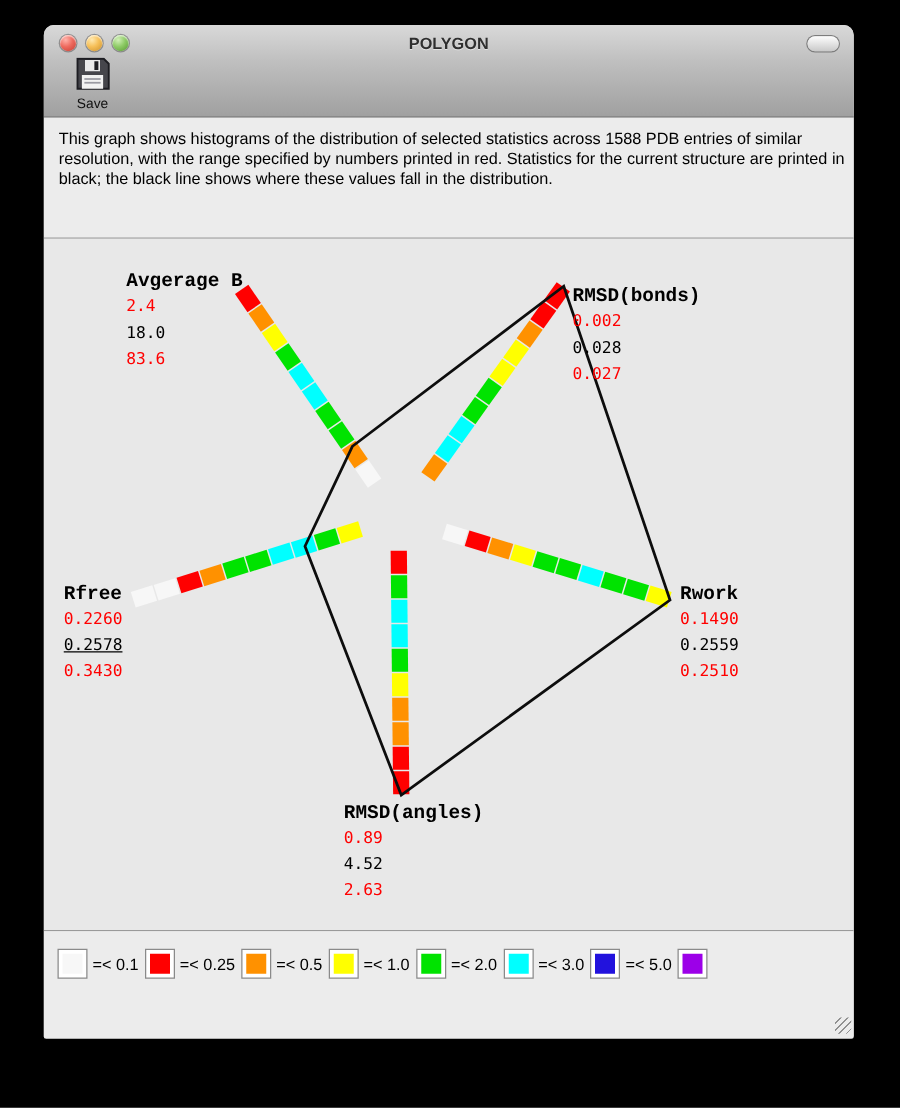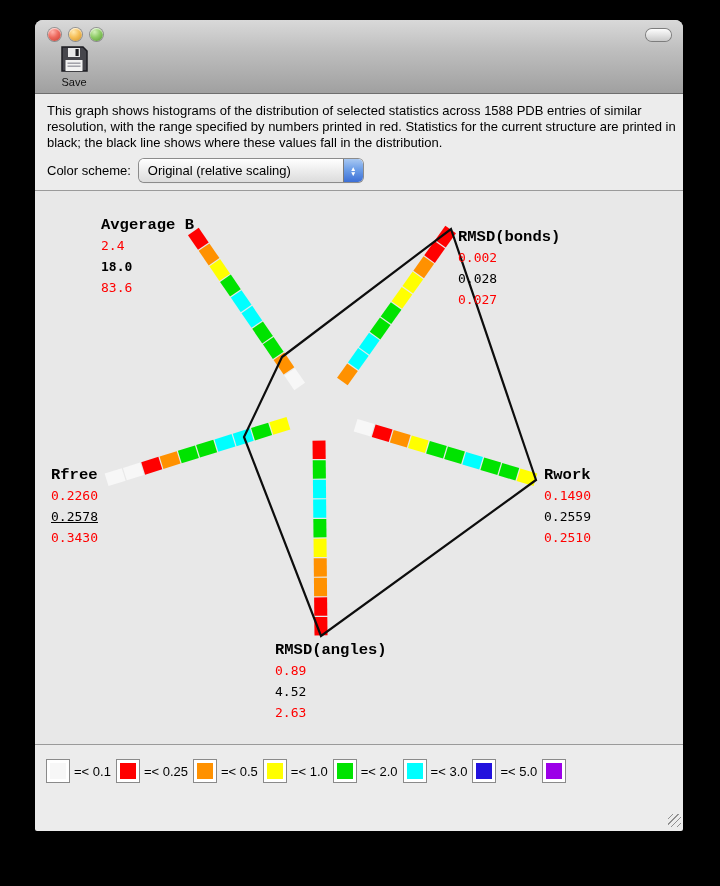--- a/index.html
+++ b/index.html
@@ -55,20 +55,21 @@
 <body>
 
 <div class="window">
   <div class="chrome">
     <div class="titlebar">
       <div class="lights">
         <div class="light red"></div>
         <div class="light yellow"></div>
         <div class="light green"></div>
       </div>
+      <div class="title">POLYGON</div>
       <div class="pill"></div>
     </div>
     <div class="toolbar">
       <div class="save-btn">
         <span>
           <svg width="28" height="26" viewBox="0 0 28 26">
             <path d="M2 1 h21 l4 4 v20 h-25 z" fill="#46464c" stroke="#1d1d22" stroke-width="1.5"></path>
             <rect x="8" y="2" width="12" height="9" fill="#e9e9ea"></rect>
             <rect x="15.5" y="3" width="3.2" height="7" fill="#1d1d22"></rect>
             <rect x="5.5" y="14" width="17" height="11" fill="#f2f2f2"></rect>
@@ -76,30 +77,20 @@
             <rect x="7.5" y="19.5" width="13" height="1.4" fill="#9a9aa2"></rect>
           </svg>
         </span>
         <span class="cap">Save</span>
       </div>
     </div>
   </div>
 
   <div class="desc-section">
     <div class="desc">This graph shows histograms of the distribution of selected statistics across 1588 PDB entries of similar resolution, with the range specified by numbers printed in red.  Statistics for the current structure are printed in black; the black line shows where these values fall in the distribution.</div>
-    <div class="scheme-row">
-      <span class="scheme-label">Color scheme:</span>
-      <div class="popup">
-        <span class="txt">Original (relative scaling)</span>
-        <span class="stepper">
-            <span>▲</span>
-            <span>▼</span>
-          </span>
-      </div>
-    </div>
   </div>
 
   <div class="plot">
     <svg id="plot-svg" width="648" height="553">
         <line x1="158.33937864962562" y1="40.49479504057568" x2="168.36062135037437" y2="55.10520495942432" stroke="#ff0000" stroke-width="13"></line>
         <line x1="169.0393786496256" y1="56.09479504057568" x2="179.0606213503744" y2="70.70520495942432" stroke="#ff9100" stroke-width="13"></line>
         <line x1="179.73937864962562" y1="71.69479504057568" x2="189.76062135037438" y2="86.30520495942432" stroke="#ffff00" stroke-width="13"></line>
         <line x1="190.4393786496256" y1="87.29479504057568" x2="200.4606213503744" y2="101.90520495942432" stroke="#00e300" stroke-width="13"></line>
         <line x1="201.13937864962563" y1="102.89479504057569" x2="211.16062135037438" y2="117.50520495942432" stroke="#00ffff" stroke-width="13"></line>
         <line x1="211.83937864962562" y1="118.49479504057568" x2="221.86062135037437" y2="133.10520495942433" stroke="#00ffff" stroke-width="13"></line>
@@ -146,21 +137,21 @@
         <line x1="181.37285483794773" y1="254.62156980457368" x2="198.52714516205228" y2="249.27843019542632" stroke="#00ffff" stroke-width="13"></line>
         <line x1="199.6728548379477" y1="248.92156980457366" x2="216.8271451620523" y2="243.57843019542634" stroke="#00ffff" stroke-width="13"></line>
         <line x1="217.97285483794772" y1="243.22156980457368" x2="235.1271451620523" y2="237.87843019542632" stroke="#00e300" stroke-width="13"></line>
         <line x1="236.27285483794773" y1="237.52156980457366" x2="253.42714516205228" y2="232.17843019542633" stroke="#ffff00" stroke-width="13"></line>
         <polygon points="247,166 416,38 501,289 286,445 209,246" fill="none" stroke="#0d0d0d" stroke-width="2.2"></polygon>
       </svg>
     <div id="plot-labels">
         <div class="axis-block" style="left: 66px; top: 24px;">
           <div class="axis-name">Avgerage B</div>
           <div class="axis-val" style="color: rgb(255, 0, 0);">2.4</div>
-          <div class="axis-val" style="color: rgb(0, 0, 0); font-weight: bold;">18.0</div>
+          <div class="axis-val" style="color: rgb(0, 0, 0);">18.0</div>
           <div class="axis-val" style="color: rgb(255, 0, 0);">83.6</div>
         </div>
         <div class="axis-block" style="left: 423px; top: 24px; margin-top: 12px;">
           <div class="axis-name">RMSD(bonds)</div>
           <div class="axis-val" style="color: rgb(255, 0, 0);">0.002</div>
           <div class="axis-val" style="color: rgb(0, 0, 0);">0.028</div>
           <div class="axis-val" style="color: rgb(255, 0, 0);">0.027</div>
         </div>
         <div class="axis-block" style="left: 509px; top: 274px;">
           <div class="axis-name">Rwork</div>

